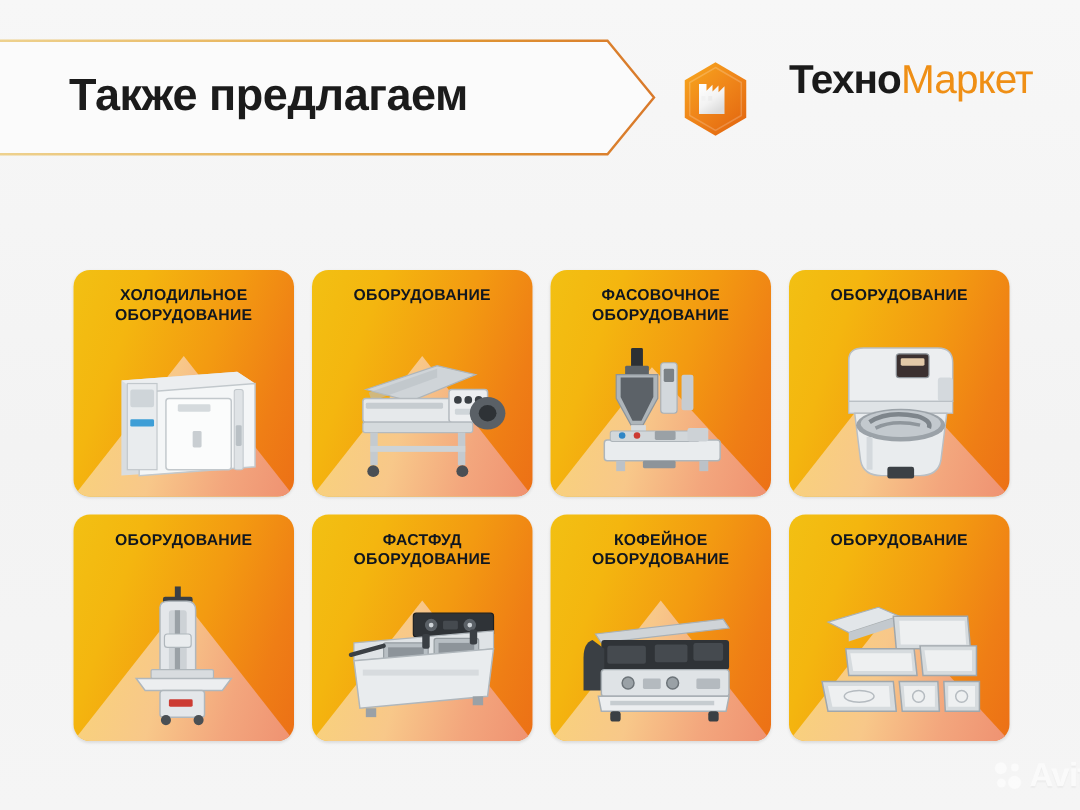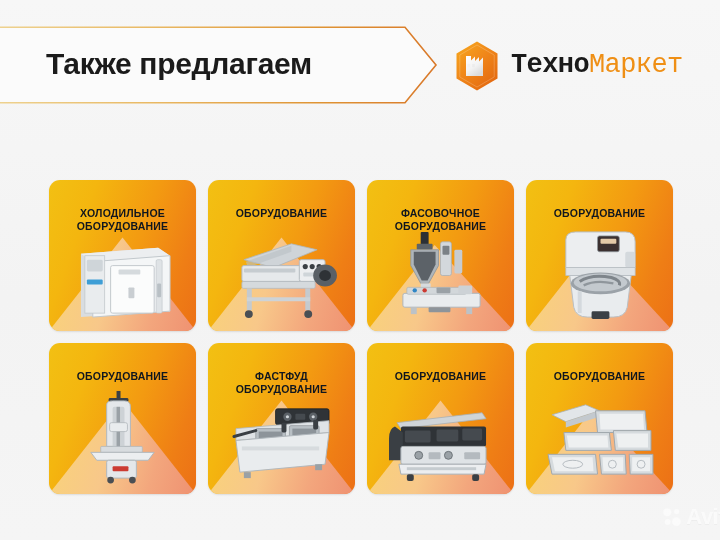--- a/index.html
+++ b/index.html
@@ -54,23 +54,22 @@
     font-family: "Liberation Sans", sans-serif;
   }
 
   
   #brand-logo {
     position: absolute;
     left: 452px;
     top: 40px;
     height: 52px;
     display: flex;
-    align-items: center;
-    gap: 9px;
-    font-family: Liberation Mono, monospace;
+    align-items: flex-start;
+    gap: 24px;
   }
   #brand-mark {
     width: 50px;
     height: 52px;
     flex: 0 0 auto;
     display: block;
   }
   #brand-wordmark {
     font-size: 27px;
     font-weight: bold;
@@ -123,21 +122,20 @@
     top: 11px;
     text-align: center;
     font-size: 10.5px;
     font-weight: bold;
     line-height: 1.28;
     letter-spacing: 0.2px;
     color: #10161f;
     text-transform: uppercase;
     z-index: 3;
     font-family: "Liberation Sans", sans-serif;
-    margin-top: 16px;
   }
   .tile-product {
     position: absolute;
     left: 6px; right: 6px;
     bottom: 6px;
     top: 46px;
     z-index: 2;
     display: flex;
     align-items: center;
     justify-content: center;
@@ -375,20 +373,21 @@
             <rect x="22" y="84" width="7" height="6" fill="#9aa1a6"></rect>
             <rect x="94" y="76" width="7" height="6" fill="#9aa1a6"></rect>
           </g>
         </svg>
       </div>
     </div>
 
     <div class="tile">
       <div class="floor-wedge"></div>
       <div class="tile-label">
+        <div>КОФЕЙНОЕ</div>
         <div>ОБОРУДОВАНИЕ</div>
       </div>
       <div class="tile-product">
         <svg viewBox="0 0 120 100">
           <g>
             <path d="M16 34 L102 24 L106 30 L20 40 Z" fill="#cfd4d8" stroke="#a9b0b5" stroke-width="0.8"></path>
             <rect x="20" y="38" width="86" height="20" rx="2" fill="#2f3337"></rect>
             <rect x="24" y="42" width="26" height="12" rx="1.5" fill="#454a4f"></rect>
             <rect x="56" y="41" width="22" height="12" rx="1.5" fill="#454a4f"></rect>
             <rect x="82" y="40" width="20" height="12" rx="1.5" fill="#454a4f"></rect>

